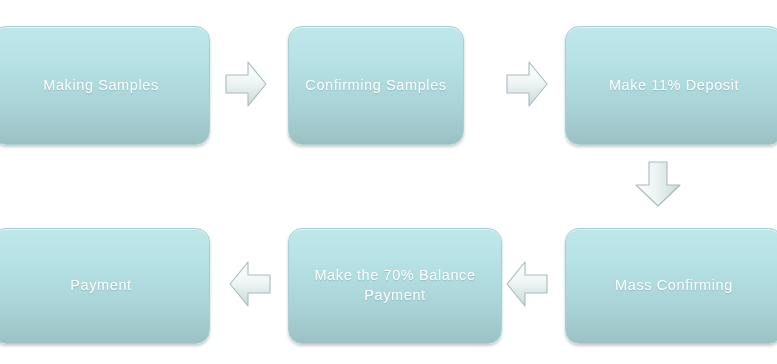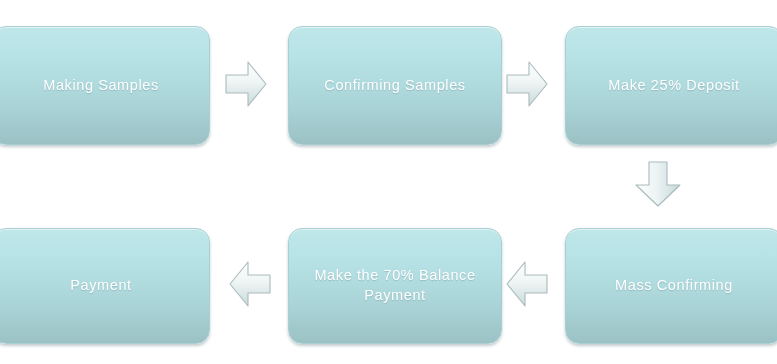--- a/index.html
+++ b/index.html
@@ -66,39 +66,39 @@
         <linearGradient id="agTop1" x1="0" y1="0" x2="0" y2="1">
           <stop offset="0%" stop-color="#fdfefe"></stop>
           <stop offset="45%" stop-color="#eff5f5"></stop>
           <stop offset="100%" stop-color="#c9d9da"></stop>
         </linearGradient>
       </defs>
       <path d="M2,17 L24,17 L24,4 L42,26 L24,48 L24,35 L2,35 Z" fill="url(#agTop1)" stroke="#a9babb" stroke-width="1.1" stroke-linejoin="round"></path>
     </svg>
   </div>
 
-  <div class="node" style="left:288px; top:26px; width:214px; height:119px;">
+  <div class="node" style="left:288px; top:26px; width:176px; height:119px;">
     <span class="node-label">Confirming  Samples</span>
   </div>
 
   <div class="arrow" style="left:505px; top:58px; width:44px; height:52px;">
     <svg width="44" height="52" viewBox="0 0 44 52">
       <defs>
         <linearGradient id="agTop2" x1="0" y1="0" x2="0" y2="1">
           <stop offset="0%" stop-color="#fdfefe"></stop>
           <stop offset="45%" stop-color="#eff5f5"></stop>
           <stop offset="100%" stop-color="#c9d9da"></stop>
         </linearGradient>
       </defs>
       <path d="M2,17 L24,17 L24,4 L42,26 L24,48 L24,35 L2,35 Z" fill="url(#agTop2)" stroke="#a9babb" stroke-width="1.1" stroke-linejoin="round"></path>
     </svg>
   </div>
 
   <div class="node" style="left:565px; top:26px; width:218px; height:119px;">
-    <span class="node-label">Make 25%  Deposit</span>
+    <span class="node-label">Make 11%  Deposit</span>
   </div>
 
   <div class="arrow" style="left:632px; top:160px; width:52px; height:50px;">
     <svg width="52" height="50" viewBox="0 0 52 50">
       <defs>
         <linearGradient id="agDown" x1="0" y1="0" x2="1" y2="0">
           <stop offset="0%" stop-color="#fdfefe"></stop>
           <stop offset="45%" stop-color="#edf4f4"></stop>
           <stop offset="100%" stop-color="#c7d8d9"></stop>
         </linearGradient>

